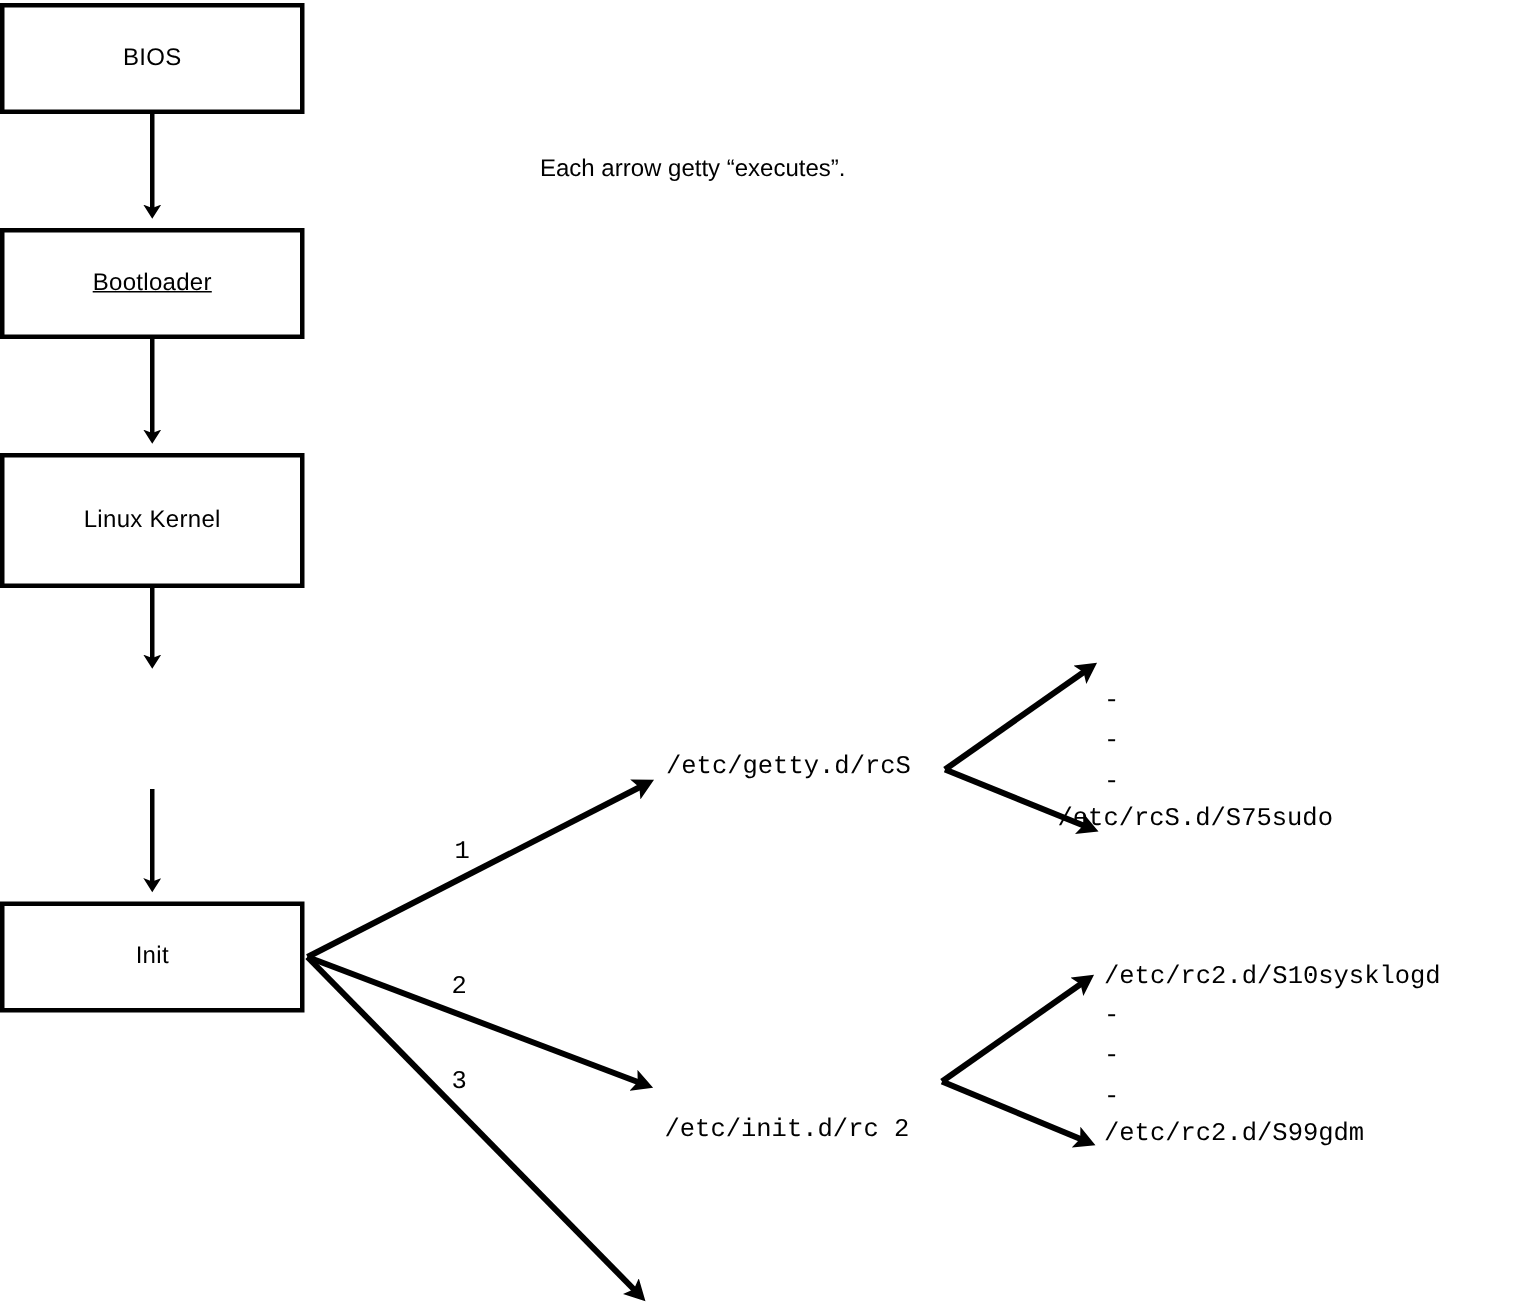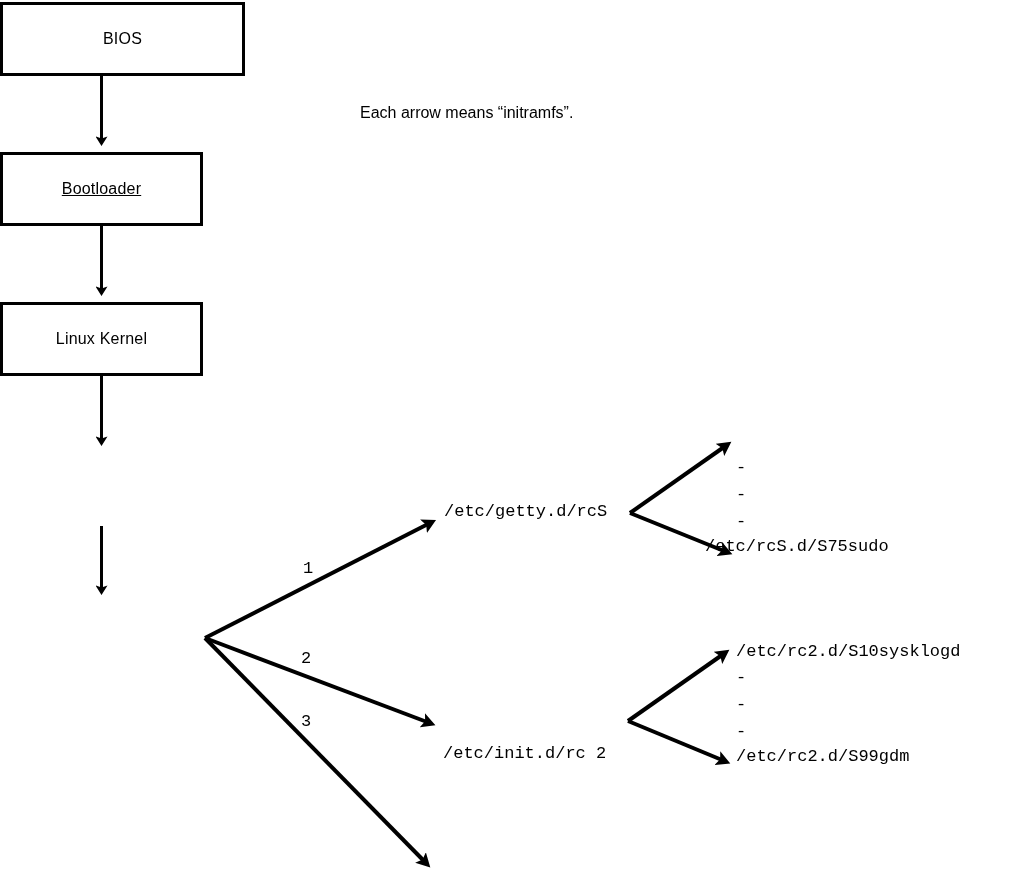--- a/index.html
+++ b/index.html
@@ -108,35 +108,38 @@
       <line x1="630" y1="513" x2="724" y2="447"></line>
       <line x1="630" y1="513" x2="724" y2="551"></line>
     </g>
 
     <g stroke="#000000" stroke-width="4" fill="none" marker-end="url(#ah-d)">
       <line x1="628" y1="721" x2="722" y2="655"></line>
       <line x1="628" y1="721" x2="722" y2="760"></line>
     </g>
   </svg>
 
-  <div class="node-box" style="left:0px; top:2px; width:245px; height:74px;">
+  <div class="node-box" style="left:0px; top:2px; width:203px; height:74px;">
     <span class="node-box-label">BIOS</span>
   </div>
 
   <div class="node-box" style="left:0px; top:152px; width:203px; height:74px;text-decoration:underline;">
     <span class="node-box-label">Bootloader</span>
   </div>
 
-  <div class="node-box" style="left:0px; top:302px; width:203px; height:74px;">
+  <div class="node-box" style="left:0px; top:302px; width:203px; height:90px;">
     <span class="node-box-label">Linux Kernel</span>
   </div>
 
 
+  <div class="node-box" style="left:0px; top:601px; width:203px; height:74px;">
+    <span class="node-box-label">Init</span>
+  </div>
 
-  <div class="caption" style="left:360px; top:105px;">Each arrow means “initramfs”.</div>
+  <div class="caption" style="left:360px; top:105px;">Each arrow getty “executes”.</div>
 
   <div class="edge-num" style="left:303px; top:560px;">1</div>
   <div class="edge-num" style="left:301px; top:650px;">2</div>
   <div class="edge-num" style="left:301px; top:713px;">3</div>
 
   <div class="mono-label" style="left:444px; top:503px;">/etc/getty.d/rcS</div>
   <div class="mono-label" style="left:443px; top:745px;">/etc/init.d/rc 2</div>
   <div class="mono-label" style="left:440px; top:852px;margin-top:48px;">getty</div>
 
   <div class="ellipsis-dash" style="left:736px; top:459px;">-</div>

